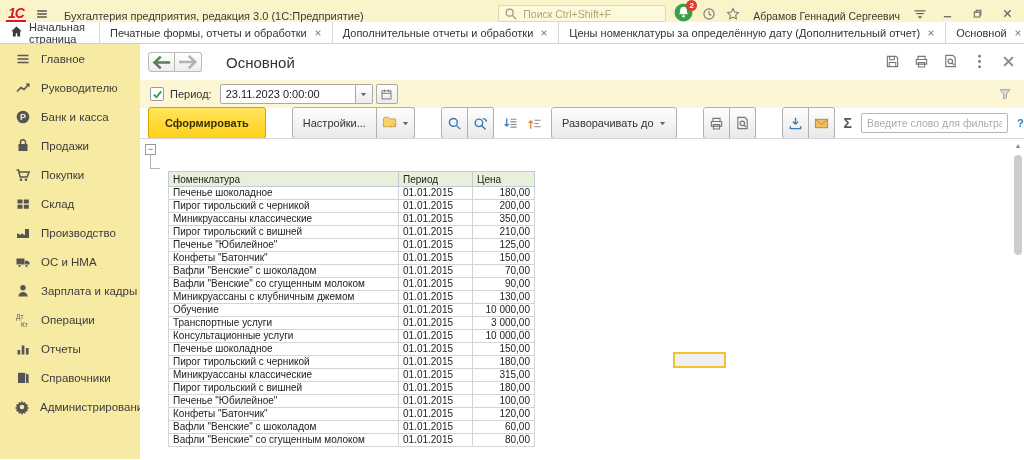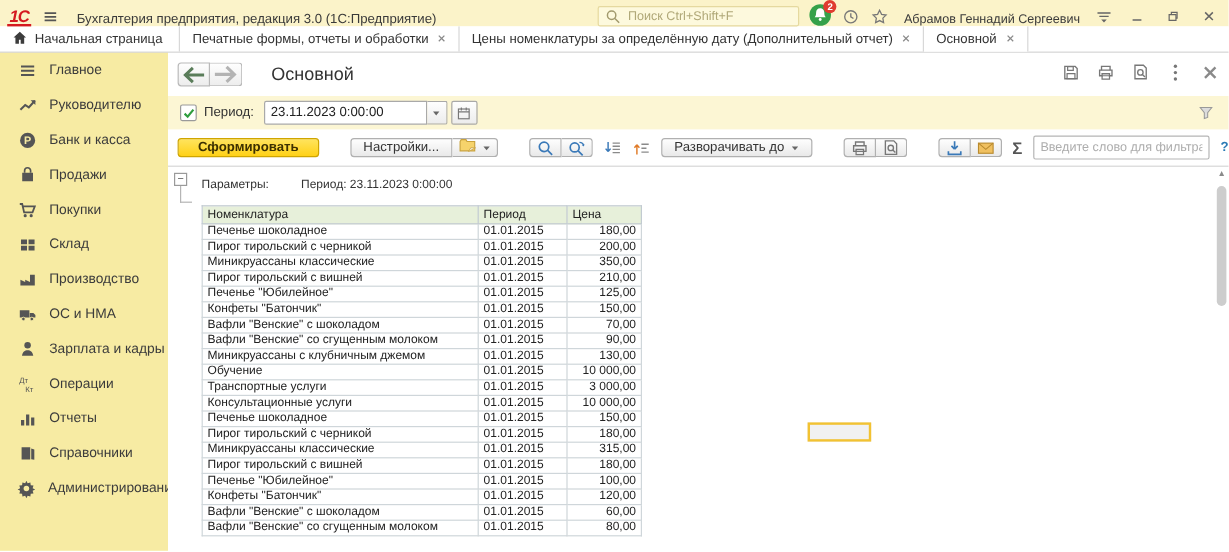--- a/index.html
+++ b/index.html
@@ -60,21 +60,21 @@
   .period-input { width:136px; height:20px; border:1px solid #a9a9a9; background:#fff; font-size:11px; padding:0 5px; font-family:inherit; color:#222; border-radius:2px 0 0 2px; }
   .dd-seg { width:17px; height:20px; border:1px solid #a9a9a9; border-left:none; background:linear-gradient(#fefefe,#ececec); display:flex; align-items:center; justify-content:center; border-radius:0 2px 2px 0; }
   .dd-seg svg { width:7px; height:7px; }
   .cal-btn { width:22px; height:20px; margin-left:3px; border:1px solid #a9a9a9; background:linear-gradient(#fefefe,#ececec); border-radius:2px; display:flex; align-items:center; justify-content:center; }
   .cal-btn svg { width:13px; height:13px; }
   .funnel { margin-left:auto; width:18px; height:18px; display:flex; align-items:center; justify-content:center; }
   .funnel svg { width:14px; height:14px; }
 
   
   .toolbar { height:30px; background:#fff; display:flex; align-items:center; padding:0 8px; gap:9px; }
-  .btn { height:16px; border:1px solid #b0b0b0; background:linear-gradient(#fefefe,#e9e9e9); border-radius:3px; display:inline-flex; align-items:center; justify-content:center; padding:0 10px; font-size:11px; color:#333; white-space:nowrap; }
+  .btn { height:32px; border:1px solid #b0b0b0; background:linear-gradient(#fefefe,#e9e9e9); border-radius:3px; display:inline-flex; align-items:center; justify-content:center; padding:0 10px; font-size:11px; color:#333; white-space:nowrap; }
   .btn.primary { background:linear-gradient(#ffe45e,#ffd117); border:1px solid #cfa500; font-weight:bold; color:#3c3000; padding:0 16px; }
   .btn-grp { display:flex;padding-left:17px; }
   .btn-grp .btn { border-radius:0; border-left:none; }
   .btn-grp .btn:first-child { border-radius:3px 0 0 3px; border-left:1px solid #b0b0b0; }
   .btn-grp .btn:last-child { border-radius:0 3px 3px 0; }
   .icon-btn { padding:0 5px; }
   .icon-btn svg { width:15px; height:15px; }
   .flat-icon { width:20px; height:20px; display:inline-flex; align-items:center; justify-content:center; }
   .flat-icon svg { width:15px; height:15px; }
   .caret { display:inline-flex; margin-left:5px; }
@@ -174,20 +174,26 @@
   <div class="tabbar">
     <span class="home-item">
       <span><svg viewBox="0 0 16 16">
             <path d="M8 1.8L1.6 7.6h1.9V14h3.6v-4h1.8v4h3.6V7.6h1.9z" fill="#3c3c3c"></path>
           </svg></span>
       <span>Начальная страница</span>
     </span>
     <span id="tabs-host" style="display:flex;">
         <span class="tab">
           <span>Печатные формы, отчеты и обработки</span>
+          <span class="x"><svg viewBox="0 0 12 12">
+              <path d="M2.5 2.5l7 7M9.5 2.5l-7 7" stroke="#8a8a8a" stroke-width="1.6"></path>
+            </svg></span>
+        </span>
+        <span class="tab">
+          <span>Дополнительные отчеты и обработки</span>
           <span class="x"><svg viewBox="0 0 12 12">
               <path d="M2.5 2.5l7 7M9.5 2.5l-7 7" stroke="#8a8a8a" stroke-width="1.6"></path>
             </svg></span>
         </span>
         <span class="tab">
           <span>Цены номенклатуры за определённую дату (Дополнительный отчет)</span>
           <span class="x"><svg viewBox="0 0 12 12">
               <path d="M2.5 2.5l7 7M9.5 2.5l-7 7" stroke="#8a8a8a" stroke-width="1.6"></path>
             </svg></span>
         </span>
@@ -482,24 +488,20 @@
               <svg viewBox="0 0 8 8">
                 <path d="M1 2.3h6L4 6z" fill="#666"></path>
               </svg>
             </span>
           </span>
       </div>
 
       <div class="report">
         <span class="grp-box">−</span>
         <span class="grp-line"></span>
-        <div class="params">
-          <span class="plabel">Параметры:</span>
-          <span>Период: 23.11.2023 0:00:00</span>
-        </div>
         <table class="rtable">
           <thead>
               <tr id="thead-row">
                 <th class="c-name">Номенклатура</th>
                 <th class="c-date">Период</th>
                 <th class="c-price">Цена</th>
               </tr>
             </thead>
           <tbody id="tbody-host">
               <tr>

